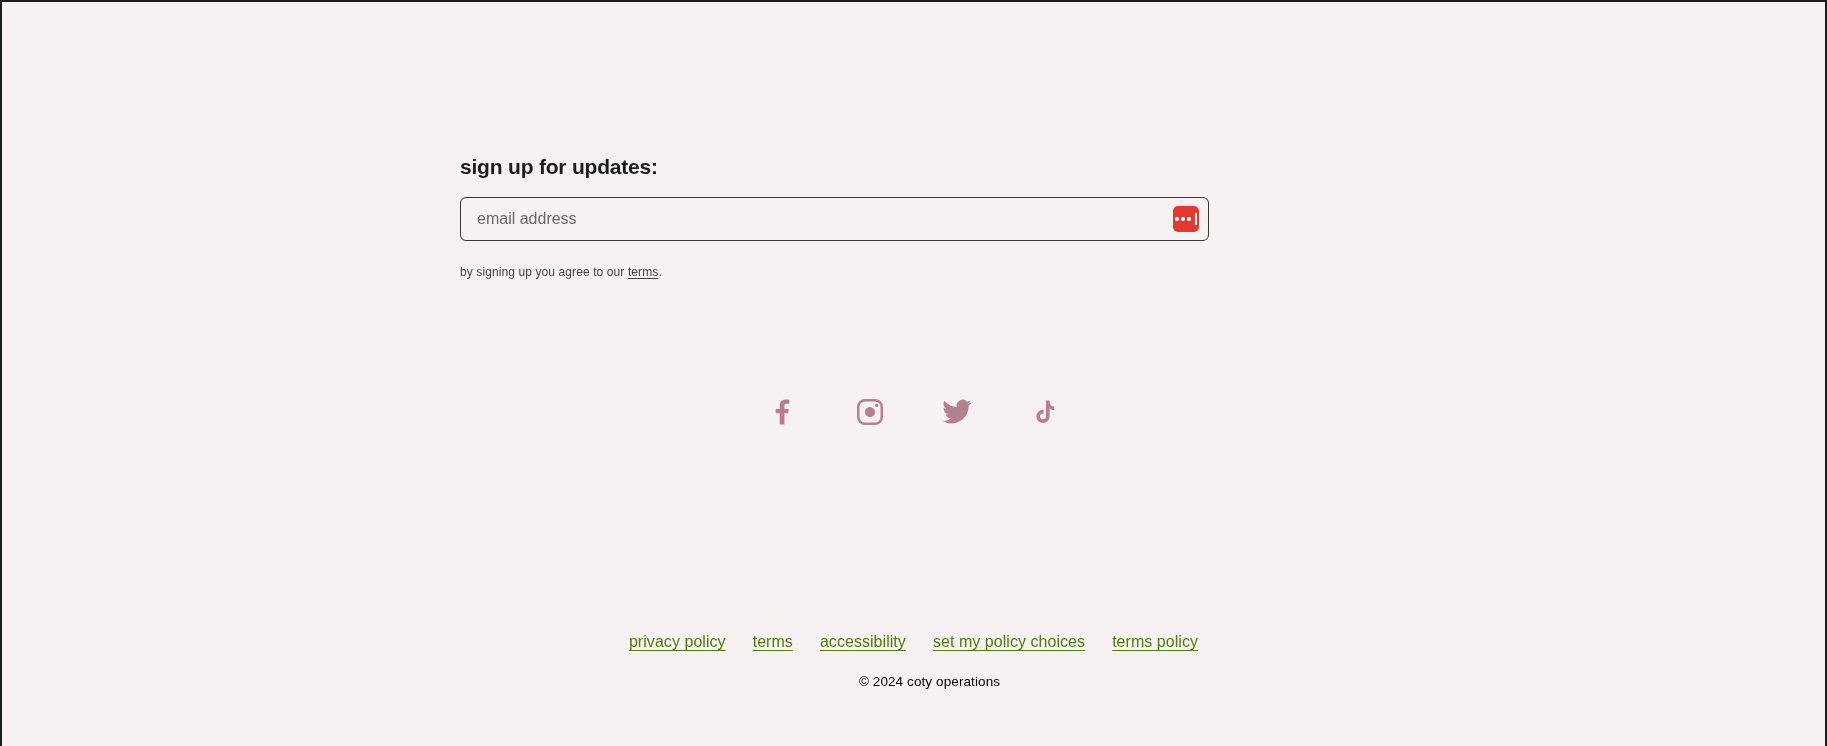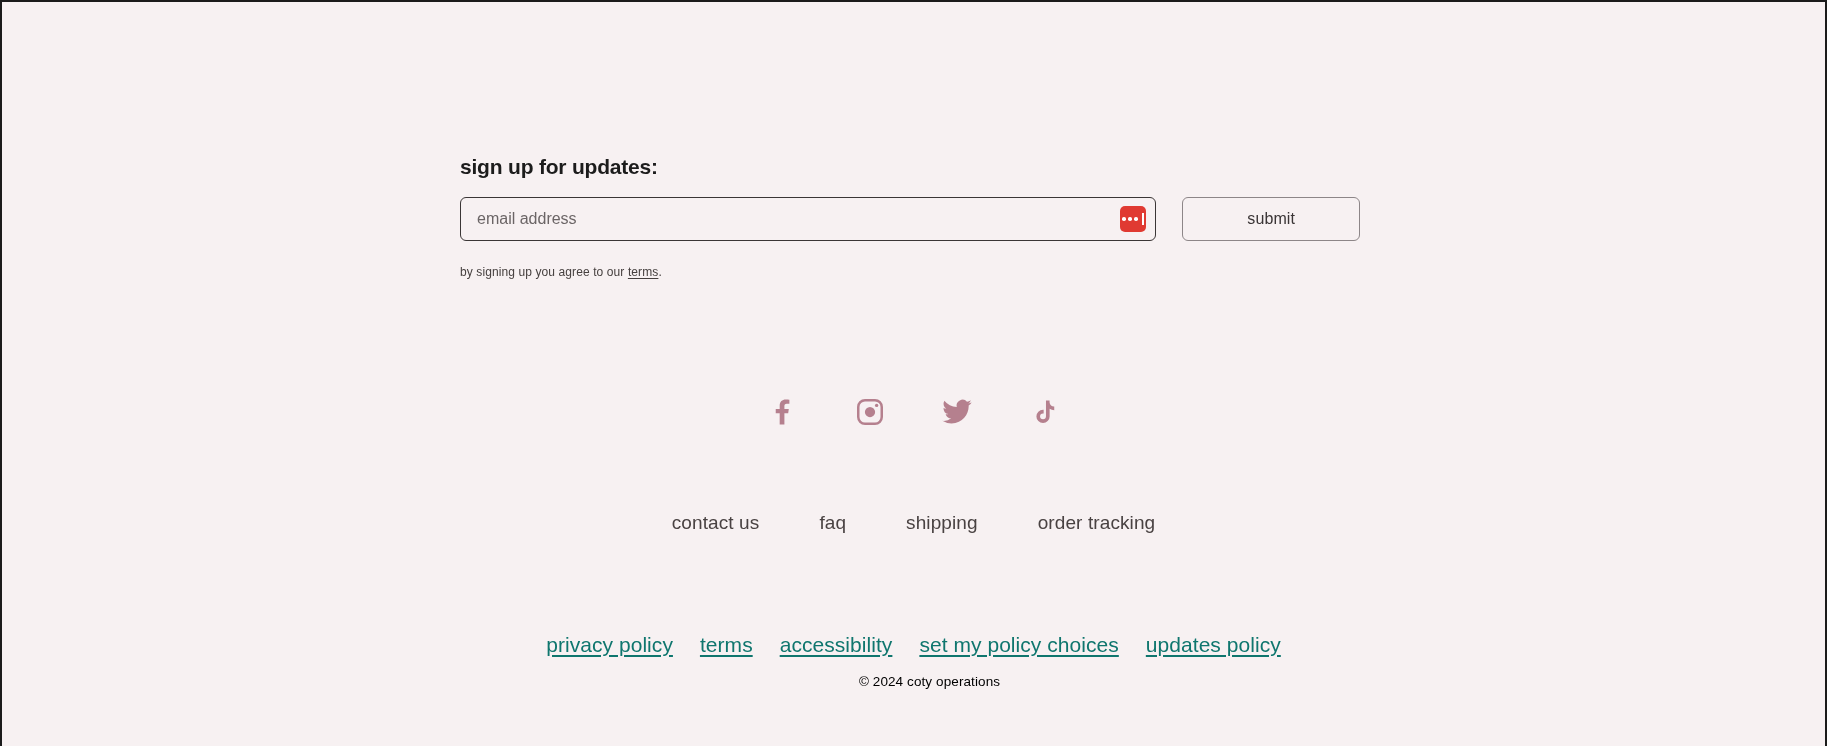--- a/index.html
+++ b/index.html
@@ -187,22 +187,22 @@
     position: absolute;
     left: 0;
     top: 631px;
     width: 1823px;
     display: flex;
     justify-content: center;
     align-items: center;
     gap: 27px;
   }
   .legal-nav a {
-    font-size: 21px;
-    color: #0f766e;
+    font-size: 16px;
+    color: #4d7c0f;
     text-decoration: underline;
     text-underline-offset: 2.5px;
     letter-spacing: 0.05px;
   }
 
   .copyright {
     position: absolute;
     left: 16px;
     top: 672px;
     width: 1823px;
@@ -227,21 +227,20 @@
         <div class="email-field-shell">
           <input class="email-input" type="text" placeholder="email address" style="">
           <button class="autofill-icon" aria-label="autofill">
             <span class="dot"></span>
             <span class="dot"></span>
             <span class="dot"></span>
             <span class="caret"></span>
           </button>
         </div>
 
-        <button class="submit-button">submit</button>
       </div>
 
       <p class="consent-line">
         <span>by signing up you agree to our </span><a href="#">terms</a><span>.</span>
       </p>
     </section>
 
     <nav class="social-row">
 
       <a href="#" class="social-link">
@@ -272,31 +271,25 @@
 
       <a href="#" class="social-link">
         <span>
           <svg width="29" height="29" viewBox="0 0 24 24" fill="currentColor" aria-hidden="true">
             <path d="M16.2 2h-2.98v13.2a2.45 2.45 0 1 1-2.45-2.45c.18 0 .35.02.52.06v-3.02a5.5 5.5 0 0 0-.52-.03 5.47 5.47 0 1 0 5.47 5.47V8.9a6.46 6.46 0 0 0 3.82 1.24V7.12A3.68 3.68 0 0 1 16.2 3.6V2z"></path>
           </svg>
         </span>
       </a>
     </nav>
 
-    <nav class="help-nav">
-      <a href="#">contact us</a>
-      <a href="#">faq</a>
-      <a href="#">shipping</a>
-      <a href="#">order tracking</a>
-    </nav>
 
     <nav class="legal-nav">
       <a href="#">privacy policy</a>
       <a href="#">terms</a>
       <a href="#">accessibility</a>
       <a href="#">set my policy choices</a>
-      <a href="#">updates policy</a>
+      <a href="#">terms policy</a>
     </nav>
 
     <div class="copyright">© 2024 coty operations</div>
 
   </div>
 </div>
 
 </body></html>

